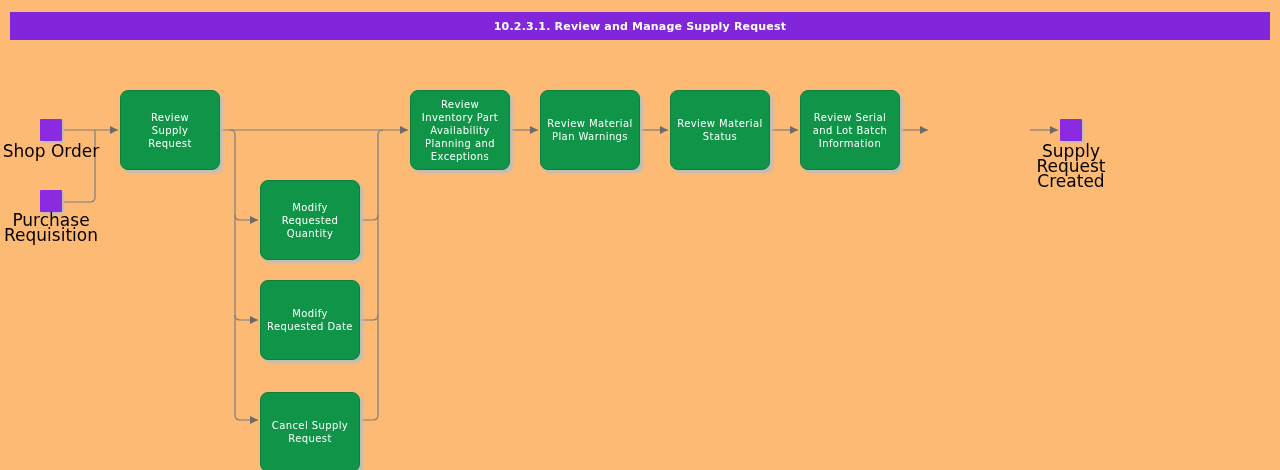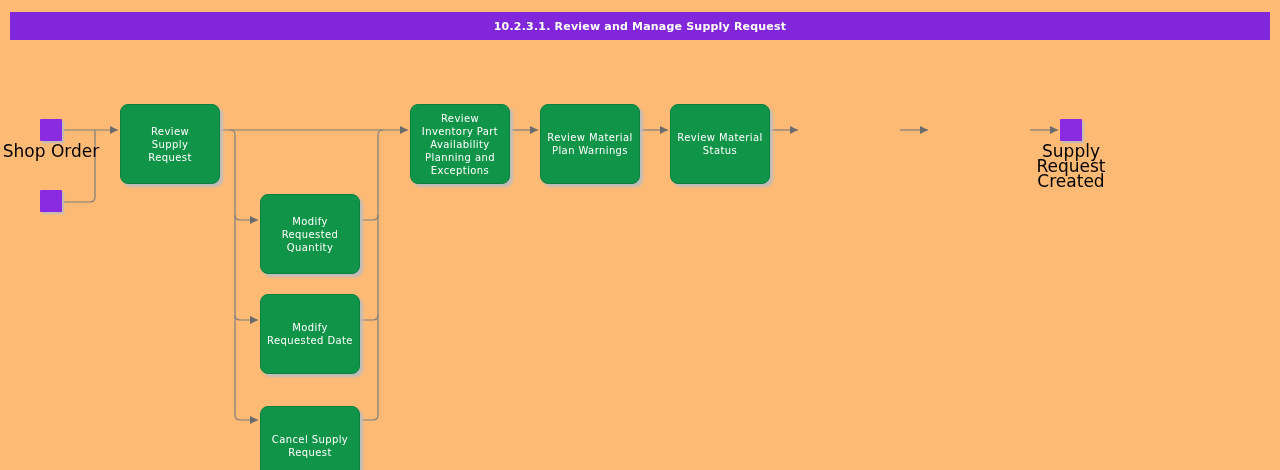--- a/index.html
+++ b/index.html
@@ -10,21 +10,21 @@
   .titlebar{
     position:absolute;left:10px;top:12px;width:1260px;height:28px;
     background:#8226DB;display:flex;align-items:center;justify-content:center;
   }
   .titlebar span{color:#ffffff;font-size:11px;font-weight:bold;letter-spacing:.2px;}
   .connectors{position:absolute;left:0;top:0;width:1280px;height:470px;}
   .task{
     position:absolute;width:100px;height:80px;background:#109448;
     border:1px solid #0d7f3e;border-radius:8px;box-shadow:3px 3px 3px #bdbdbd;
     display:flex;align-items:center;justify-content:center;text-align:center;
-    box-sizing:border-box;cursor:pointer;margin-top:14px;
+    box-sizing:border-box;cursor:pointer;
   }
   .task span{
     color:#ffffff;font-size:10px;line-height:13px;letter-spacing:.4px;
     white-space:pre-line;padding:0 2px;
   }
   .event{
     position:absolute;width:22px;height:22px;background:#8A2BE2;
     box-shadow:2px 2px 2px #bdbdbd;border-radius:1px;cursor:pointer;
   }
   .evlabel{
@@ -62,20 +62,22 @@
       <path d="M770,130 H798" marker-end="url(#arr)"></path>
       <path d="M900,130 H928" marker-end="url(#arr)"></path>
       <path d="M1030,130 H1058" marker-end="url(#arr)"></path>
     </g>
   </svg>
 
   <div class="event" style="left:40px;top:119px"></div>
   <div class="evlabel" style="left:1px;top:144px">Shop Order</div>
 
   <div class="event" style="left:40px;top:190px"></div>
+  <div class="evlabel" style="left:1px;top:213px">Purchase
+Requisition</div>
 
   <div class="event" style="left:1060px;top:119px"></div>
   <div class="evlabel" style="left:1021px;top:144px">Supply
 Request
 Created</div>
 
   <div class="task" style="left:120px;top:90px">
     <span>Review
 Supply
 Request</span>
@@ -92,20 +94,25 @@
   <div class="task" style="left:540px;top:90px">
     <span>Review Material
 Plan Warnings</span>
   </div>
 
   <div class="task" style="left:670px;top:90px">
     <span>Review Material
 Status</span>
   </div>
 
+  <div class="task" style="left:800px;top:90px">
+    <span>Review Serial
+and Lot Batch
+Information</span>
+  </div>
 
 
   <div class="task" style="left:260px;top:180px">
     <span>Modify
 Requested
 Quantity</span>
   </div>
 
   <div class="task" style="left:260px;top:280px">
     <span>Modify

